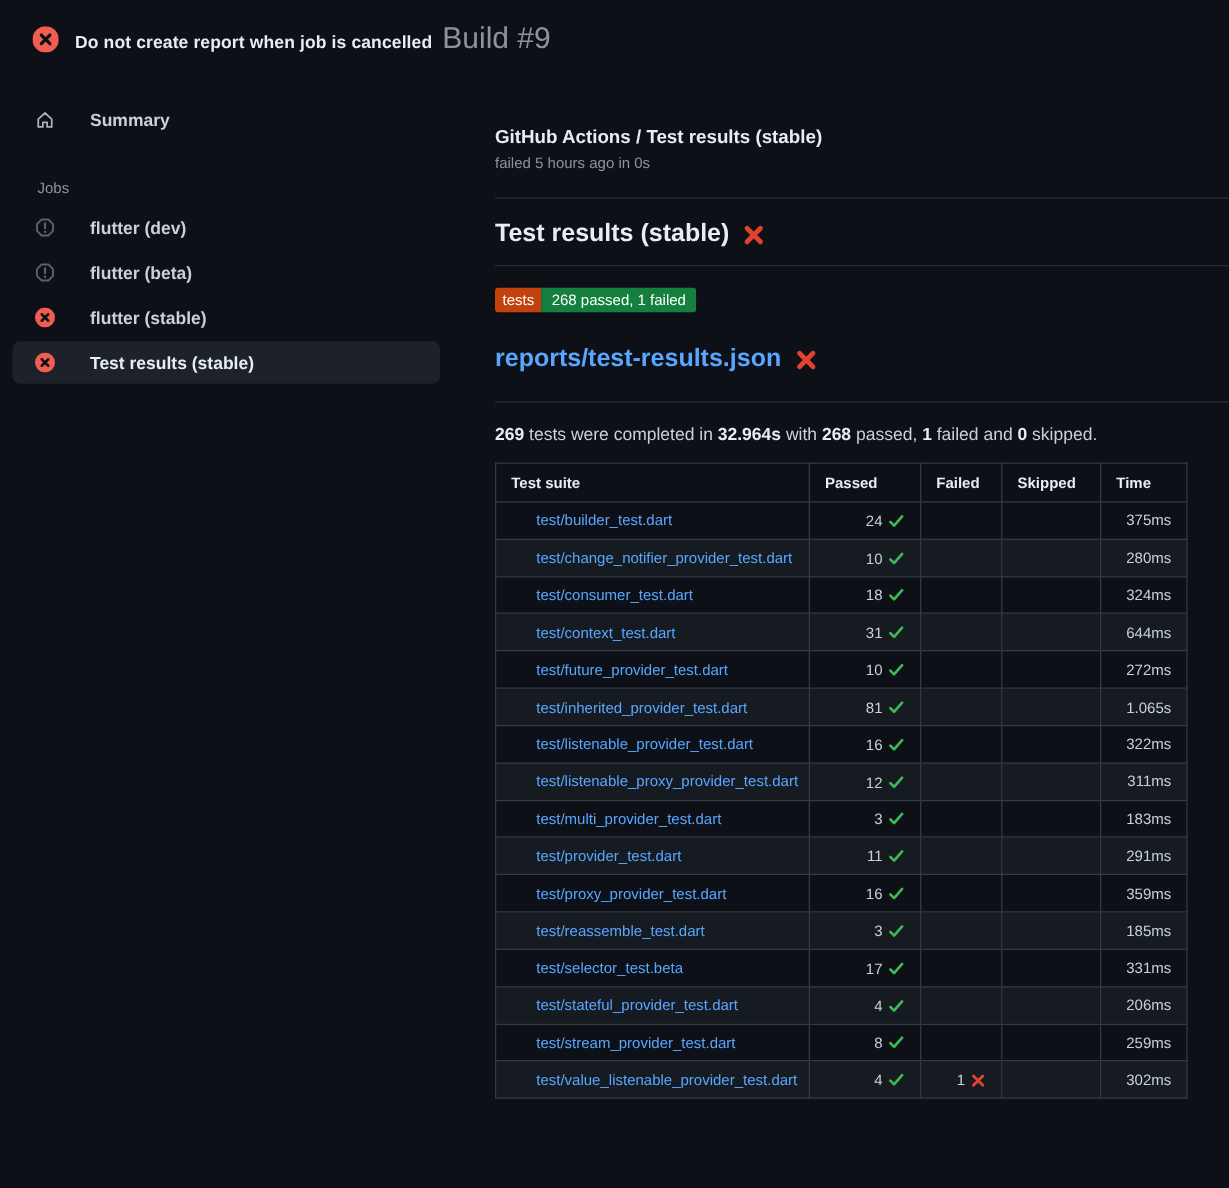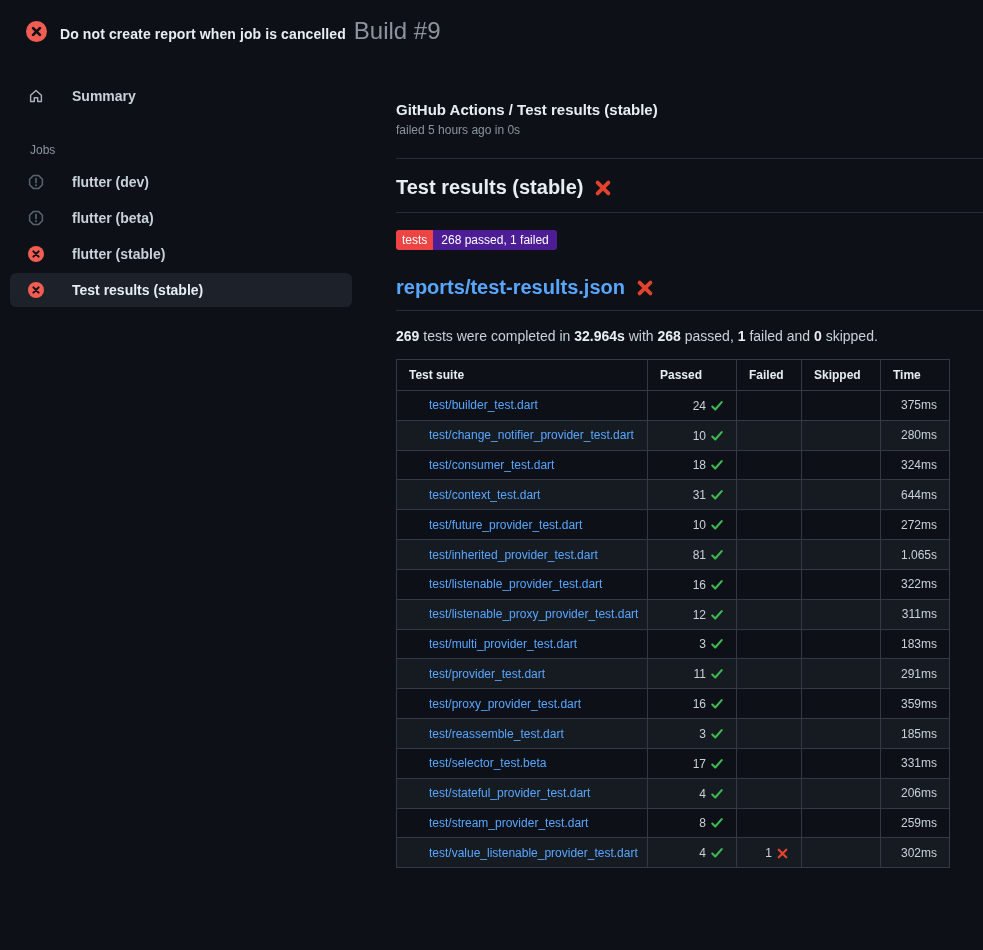--- a/index.html
+++ b/index.html
@@ -50,27 +50,27 @@
     border-bottom:1px solid #262c36;
   }
   .section-title { font-size:20px; font-weight:700; color:#e6edf3; }
 
   
   .badge {
     display:inline-flex; margin-top:17px;
     border-radius:3px; overflow:hidden;
     font-size:12px; line-height:14px; color:#ffffff;
   }
-  .badge .b-label { background:#ef4444; padding:3px 6px; }
-  .badge .b-value { background:#4c1d95; padding:3px 8px; }
+  .badge .b-label { background:#c2410c; padding:3px 6px; }
+  .badge .b-value { background:#15803d; padding:3px 8px; }
 
   
   .report-head {
     display:flex; align-items:center; gap:11px;
-    margin-top:26px; padding-bottom:11px;
+    margin-top:26px; padding-bottom:22px;
     border-bottom:1px solid #262c36;
   }
   .report-title { font-size:20px; font-weight:700; color:#58a6ff; text-decoration:none; }
 
   
   .summary-line { margin-top:17px; font-size:14px; color:#c9d1d9; }
   .summary-line b { color:#e6edf3; font-weight:700; }
 
   
   table.results {

